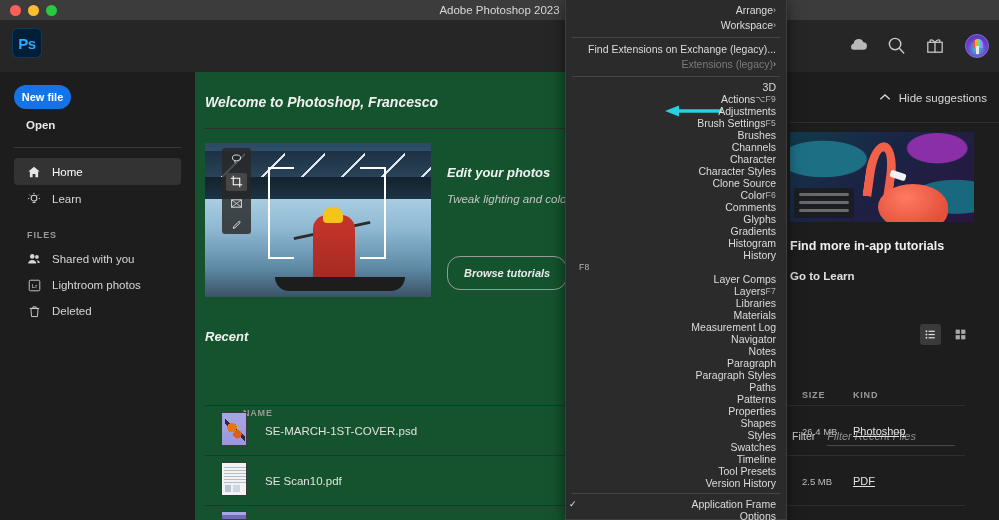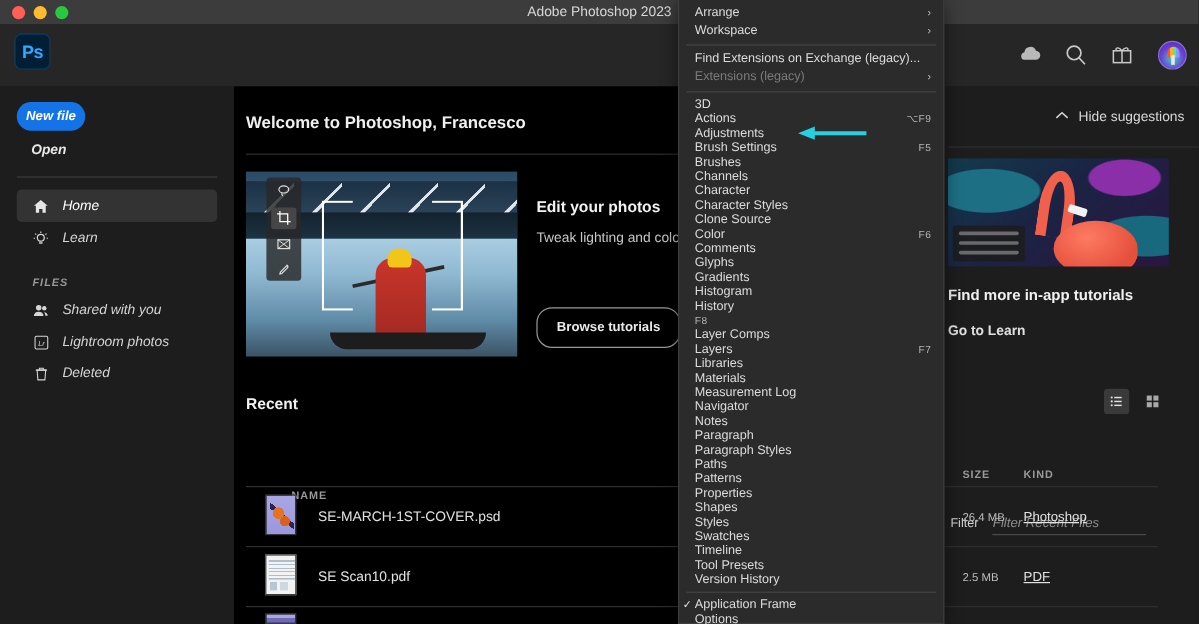--- a/index.html
+++ b/index.html
@@ -52,21 +52,21 @@
   .avatar:after {
     content:''; position:absolute; left:7px; top:4px; width:10px; height:9px;
     border-radius: 10px 10px 0 0;
     background: linear-gradient(90deg,#ff4d4d 0 22%,#ffb020 22% 44%,#6fe06f 44% 66%,#4db8ff 66% 88%,#c06fff 88% 100%);
   }
   .avatar:before {
     content:''; position:absolute; left:10px; top:11px; width:3px; height:8px; background:#e8e8e8; z-index:2;
   }
 
   
-  .sidebar { position: absolute; left: 0; top: 72px; width: 195px; height: 448px; background: #1d1d1d; font-style: italic; }
+  .sidebar { position: absolute; left: 0; top: 72px; width: 195px; height: 448px; background: #1d1d1d; }
   .btn-newfile {
     margin: 13px 0 0 14px; width: 57px; height: 24px; border-radius: 12px;
     background: #1473e6; color: #fff; font-size: 11px; font-weight: bold;
     display: flex; align-items: center; justify-content: center; cursor: pointer;
   }
   .btn-open {
     margin: 10px 0 0 26px; font-size: 11.5px; font-weight: bold; color: #e8e8e8; cursor: pointer;
     display: inline-block;
   }
   .side-div { margin: 14px 14px 0 14px; height: 1px; background: #3a3a3a; }
@@ -78,21 +78,21 @@
   }
   .nav-item.active { background: #333333; color: #fff; }
   .nav-icon { width: 14px; height: 14px; display: flex; align-items: center; justify-content: center; flex: 0 0 14px; }
   .files-label {
     margin: 18px 0 6px 27px; font-size: 9px; color: #9a9a9a;
     letter-spacing: 0.9px; font-weight: bold;
   }
   .nav-item.file-row { height: 26px; }
 
   
-  .main { position: absolute; left: 195px; top: 72px; width: 585px; height: 448px; background: #000000; }
+  .main { position: absolute; left: 195px; top: 72px; width: 585px; height: 448px; background: #14532d; font-style: italic; }
   .welcome { margin: 22px 0 0 10px; font-size: 14px; font-weight: bold; color: #f0f0f0; }
   .main-div { margin: 18px 10px 0 10px; height: 1px; background: #2f2f2f; }
 
   .hero { position: relative; margin: 14px 0 0 10px; height: 154px; }
   .hero-img {
     position: absolute; left: 0; top: 0; width: 226px; height: 154px; overflow: hidden;
     background: linear-gradient(#2b4a63 0%, #3d6786 26%, #5e8fae 34%, #83b1cc 46%, #9cc4da 62%, #7fa7c2 80%, #40586c 100%);
   }
   .mtn {
     position:absolute; top: 8px; left:0; width: 226px; height: 46px;
@@ -199,21 +199,21 @@
     color: #d8d8d8; font-size: 11px; font-style: italic; padding-bottom: 3px;
     font-family: "Liberation Sans", sans-serif; outline: none;
   }
   .filter-input::placeholder { color: #8e8e8e; font-style: italic; }
 
   
   .menu {
     position: absolute; left: 565px; top: 0; width: 222px; height: 520px;
     background: #2b2b2b; border: 1px solid #3d3d3d; border-top: none;
     box-shadow: 0 2px 14px rgba(0,0,0,.55);
-    padding-top: 3px; z-index: 50;
+    padding-top: 3px; z-index: 50; text-align: right;
   }
   .mi {
     position: relative; height: 12px; line-height: 12px; padding: 0 10px 0 13px;
     font-size: 10.5px; color: #dcdcdc; display: flex; align-items: center; cursor: pointer;
     white-space: nowrap;
   }
   .mi.big { height: 15px; line-height: 15px; }
   .mi.disabled { color: #7b7b7b; cursor: default; }
   .mi .label { flex: 1; }
   .mi .sc { font-size: 8.5px; color: #b4b4b4; letter-spacing: .3px; }

